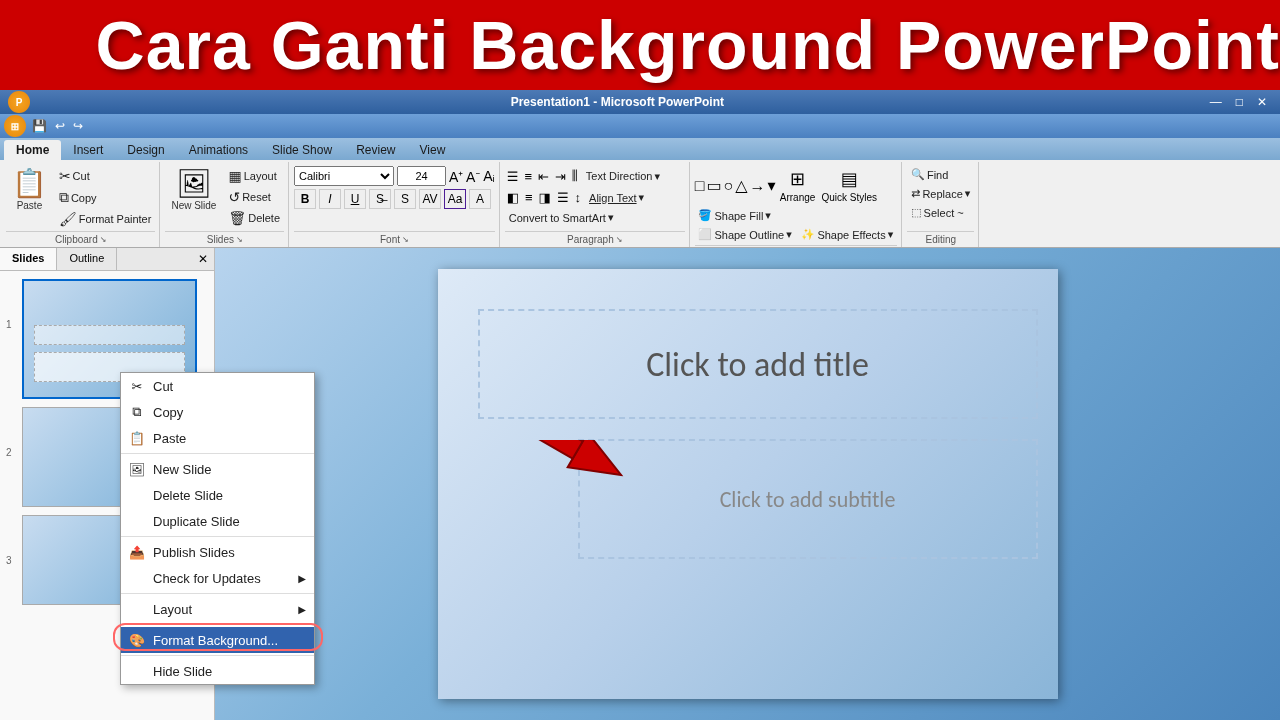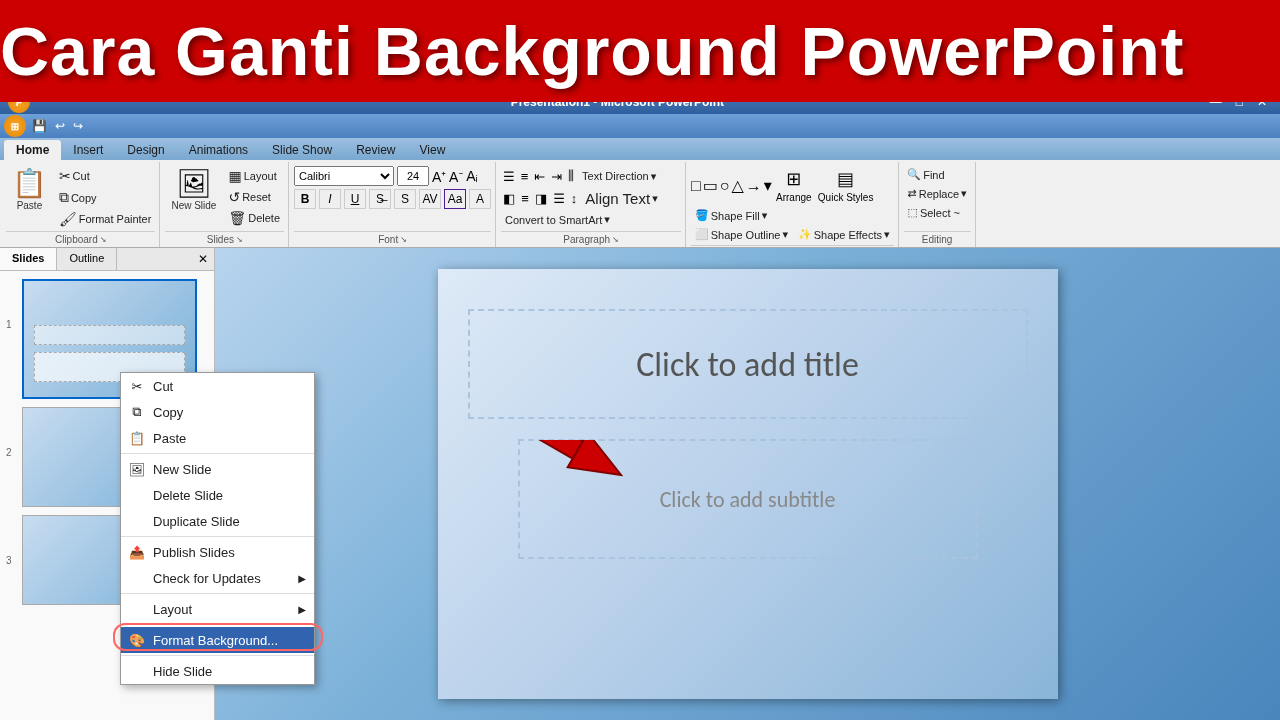--- a/index.html
+++ b/index.html
@@ -2,25 +2,25 @@
 <html><head>
   <meta charset="utf-8">
   <style>
     * { margin: 0; padding: 0; box-sizing: border-box; }
     body { width: 1280px; height: 720px; overflow: hidden; font-family: 'Segoe UI', Arial, sans-serif; background: #fff; position: relative; }
 
     
     #title-banner {
       position: absolute;
       top: 0; left: 0; right: 0;
-      height: 102px;
+      height: 90px;
       background: #cc0000;
       display: flex;
       align-items: center;
-      justify-content: flex-start;
+      justify-content: flex-end;
       z-index: 100;
     }
     #title-banner h1 {
       font-size: 68px;
       font-weight: 900;
       color: white;
       text-shadow: 3px 3px 6px rgba(0,0,0,0.5);
       font-family: Impact, 'Arial Black', sans-serif;
       letter-spacing: 1px;
     }
@@ -256,21 +256,21 @@
     }
 
     #slide-canvas {
       width: 620px;
       height: 430px;
       background: linear-gradient(135deg, #deeaf7 0%, #b8d0ea 50%, #8ab5d8 100%);
       box-shadow: 2px 2px 10px rgba(0,0,0,0.4);
       position: relative;
       display: flex;
       flex-direction: column;
-      align-items: center;
+      align-items: flex-end;
       justify-content: flex-start;
       padding: 40px 20px 20px;
     }
 
     .slide-title-box {
       width: 560px;
       height: 110px;
       border: 2px dashed #aac4e0;
       display: flex;
       align-items: center;
@@ -395,21 +395,21 @@
         <span class="expand-icon">↘</span>
       </div>
     </div>
 
     <div class="ribbon-group">
       <div class="ribbon-group-content" style="flex-direction:column; gap:3px;">
         <div style="display:flex; gap:3px; align-items:center;">
           <select style="font-size:11px; width:100px; height:20px;">
             <option>Calibri</option>
           </select>
-          <input type="text" value="24" style="width: 32px; height: 20px; font-size: 11px; text-align: center;">
+          <input type="text" value="24" style="width: 49px; height: 20px; font-size: 11px; text-align: center;">
           <span style="font-size:14px; cursor:pointer;">A⁺</span>
           <span style="font-size:14px; cursor:pointer;">A⁻</span>
           <span style="font-size:14px; cursor:pointer;">Aᵢ</span>
         </div>
         <div style="display:flex; gap:3px; align-items:center;">
           <button style="font-weight:bold; font-size:12px; width:22px; height:20px; border:1px solid #ccc; cursor:pointer;">B</button>
           <button style="font-style:italic; font-size:12px; width:22px; height:20px; border:1px solid #ccc; cursor:pointer;">I</button>
           <button style="text-decoration:underline; font-size:12px; width:22px; height:20px; border:1px solid #ccc; cursor:pointer;">U</button>
           <button style="font-size:12px; width:22px; height:20px; border:1px solid #ccc; cursor:pointer;">S̶</button>
           <button style="font-size:12px; width:22px; height:20px; border:1px solid #ccc; cursor:pointer;">S</button>
@@ -437,21 +437,21 @@
             <span>▾</span>
           </div>
         </div>
         <div style="display:flex; gap:2px; align-items:center;">
           <span style="font-size:13px; cursor:pointer; padding:2px;">◧</span>
           <span style="font-size:13px; cursor:pointer; padding:2px;">≡</span>
           <span style="font-size:13px; cursor:pointer; padding:2px;">◨</span>
           <span style="font-size:13px; cursor:pointer; padding:2px;">☰</span>
           <span style="font-size:13px; cursor:pointer; padding:2px;">↕</span>
           <div class="small-btn">
-            <span style="font-size:15px;">Align Text</span>
+            <span style="font-size:11px;text-decoration:underline;">Align Text</span>
             <span>▾</span>
           </div>
         </div>
         <div style="display:flex; gap:2px; align-items:center;">
           <div class="small-btn">
             <span style="font-size:11px;">Convert to SmartArt</span>
             <span>▾</span>
           </div>
         </div>
       </div>

